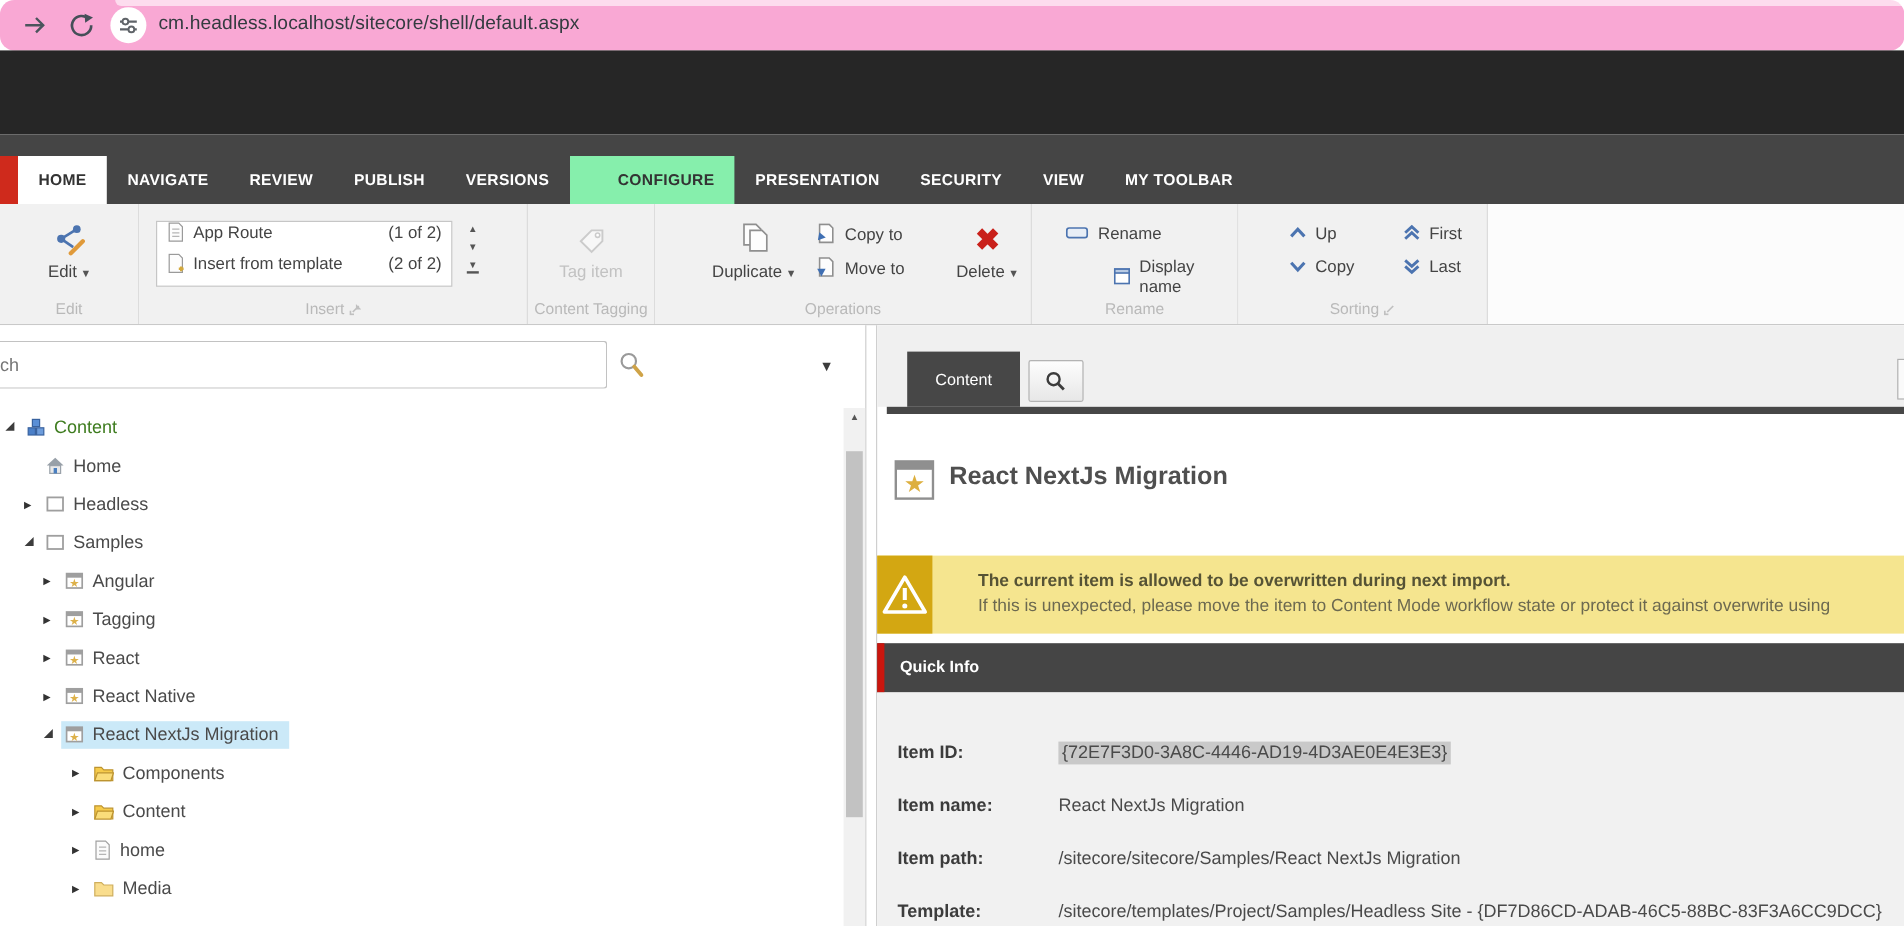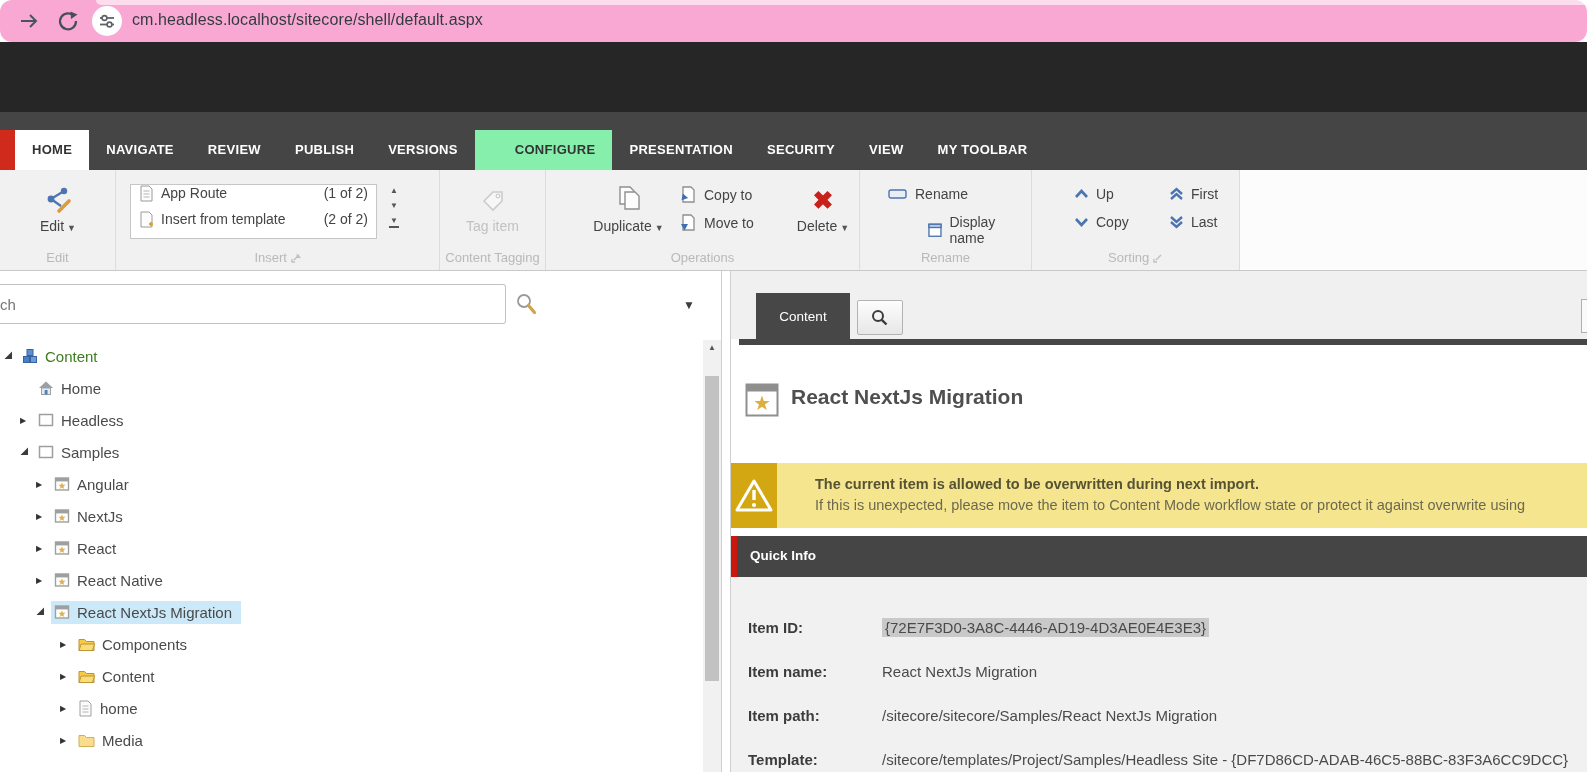--- a/index.html
+++ b/index.html
@@ -357,21 +357,21 @@
     </div>
 
     <div class="trow lv2">
       <span class="arrow">▶</span>
       <span class="node">
           <svg width="16" height="16" viewBox="0 0 16 16">
         <rect x="1.5" y="2" width="13" height="12" fill="#fff" stroke="#9f9f9f" stroke-width="1.4"></rect>
         <rect x="1.5" y="2" width="13" height="3.4" fill="#9f9f9f"></rect>
         <text x="8" y="13.2" font-size="9.5" text-anchor="middle" fill="#ddb14a">★</text>
           </svg>
-        <span>NextJs</span>
+        <span>Tagging</span>
         </span>
     </div>
 
     <div class="trow lv2">
       <span class="arrow">▶</span>
       <span class="node">
           <svg width="16" height="16" viewBox="0 0 16 16">
         <rect x="1.5" y="2" width="13" height="12" fill="#fff" stroke="#9f9f9f" stroke-width="1.4"></rect>
         <rect x="1.5" y="2" width="13" height="3.4" fill="#9f9f9f"></rect>
         <text x="8" y="13.2" font-size="9.5" text-anchor="middle" fill="#ddb14a">★</text>

